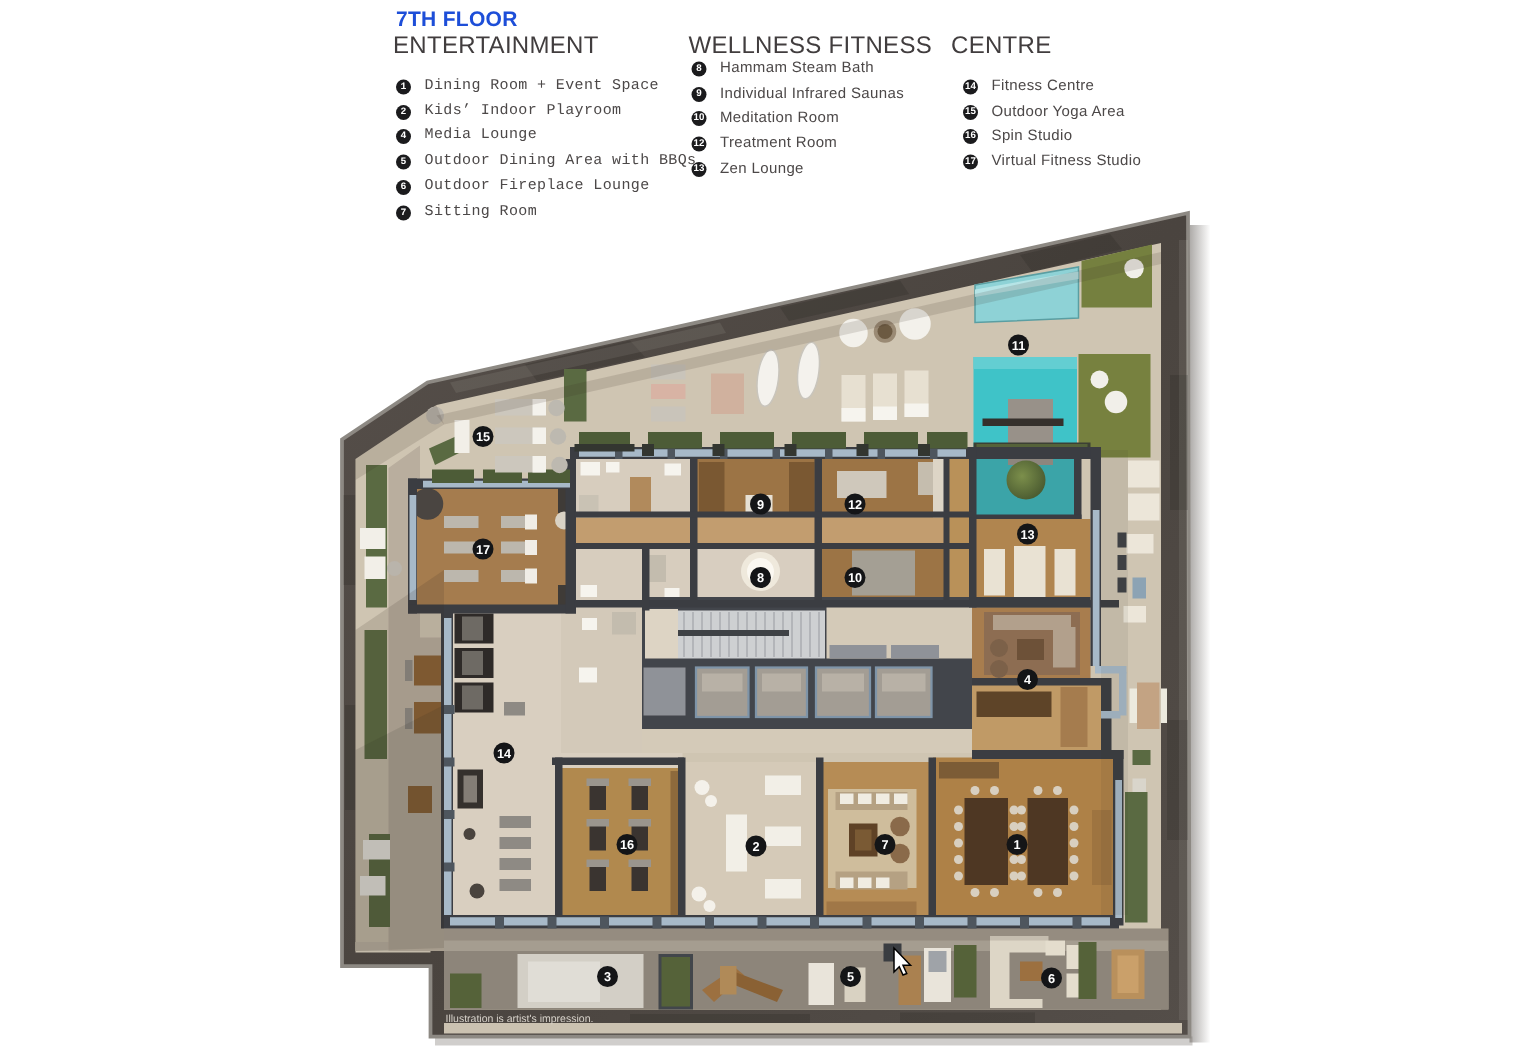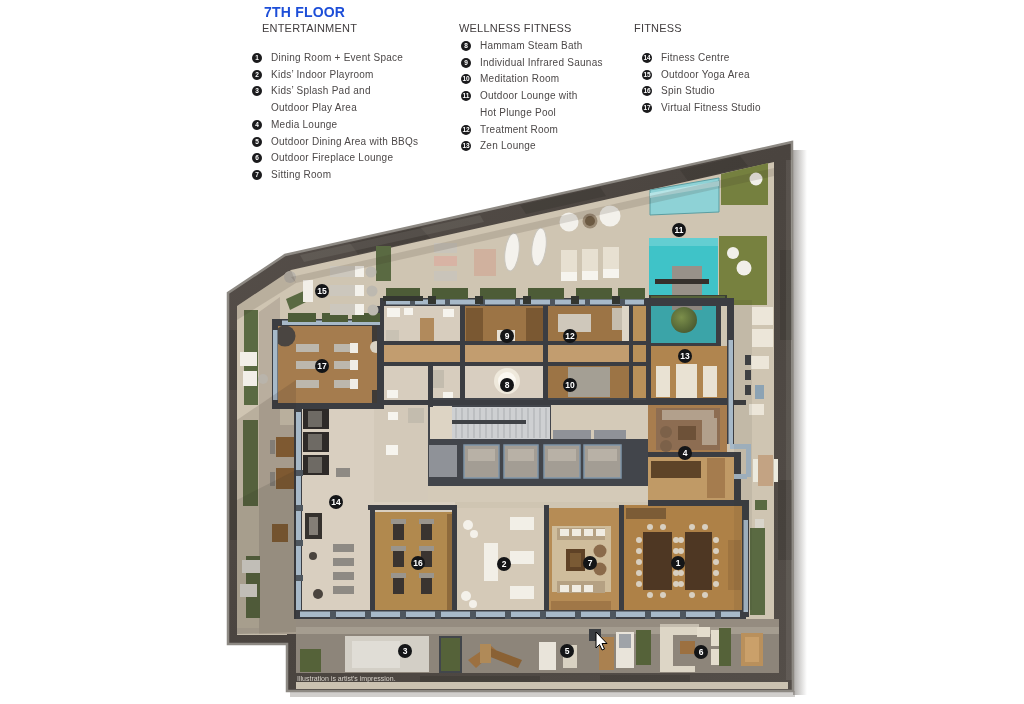--- a/index.html
+++ b/index.html
@@ -1,45 +1,43 @@
 <!DOCTYPE html>
 <html><head>
 <meta charset="utf-8">
 <style>
   html,body{margin:0;padding:0;width:1024px;height:704px;background:#ffffff;overflow:hidden;}
   body{font-family:"Liberation Sans", sans-serif;position:relative;}
   .title{position:absolute;left:264px;top:4px;font-size:14px;font-weight:bold;letter-spacing:0.2px;color:#1d4ed8;}
-  .hdr{position:absolute;font-size:11px;letter-spacing:0.2px;color:#413d3e;}
+  .hdr{position:absolute;font-size:16px;letter-spacing:0.2px;color:#413d3e;}
   .col{position:absolute;font-size:10px;letter-spacing:0.25px;color:#4c4848;}
   .it{position:relative;padding-left:19px;line-height:16.7px;white-space:nowrap;}
   .it .n{position:absolute;left:0;top:3px;width:10px;height:10px;border-radius:50%;background:#1b1b1d;color:#fff;
         font-size:6.5px;font-weight:bold;text-align:center;line-height:10px;letter-spacing:0;}
 </style>
 </head>
 <body>
 <div class="title">7TH FLOOR</div>
 <div class="hdr" style="left:262px;top:22px;">ENTERTAINMENT</div>
 <div class="hdr" style="left:459px;top:22px;">WELLNESS FITNESS</div>
-<div class="hdr" style="left:634px;top:22px;">FITNESS</div>
-
-<div class="col" style="left:252px;top:50px;">
+<div class="hdr" style="left:634px;top:22px;">CENTRE</div>
+
+<div class="col" style="left:264px;top:50px;font-family:Liberation Mono, monospace;">
   <div class="it"><span class="n">1</span>Dining Room + Event Space</div>
   <div class="it"><span class="n">2</span>Kids’ Indoor Playroom</div>
-  <div class="it"><span class="n">3</span>Kids’ Splash Pad and<br>Outdoor Play Area</div>
   <div class="it"><span class="n">4</span>Media Lounge</div>
   <div class="it"><span class="n">5</span>Outdoor Dining Area with BBQs</div>
   <div class="it"><span class="n">6</span>Outdoor Fireplace Lounge</div>
   <div class="it"><span class="n">7</span>Sitting Room</div>
 </div>
 
 <div class="col" style="left:461px;top:38px;">
   <div class="it"><span class="n">8</span>Hammam Steam Bath</div>
   <div class="it"><span class="n">9</span>Individual Infrared Saunas</div>
   <div class="it"><span class="n">10</span>Meditation Room</div>
-  <div class="it"><span class="n">11</span>Outdoor Lounge with<br>Hot Plunge Pool</div>
   <div class="it"><span class="n">12</span>Treatment Room</div>
   <div class="it"><span class="n">13</span>Zen Lounge</div>
 </div>
 
 <div class="col" style="left:642px;top:50px;">
   <div class="it"><span class="n">14</span>Fitness Centre</div>
   <div class="it"><span class="n">15</span>Outdoor Yoga Area</div>
   <div class="it"><span class="n">16</span>Spin Studio</div>
   <div class="it"><span class="n">17</span>Virtual Fitness Studio</div>
 </div>

